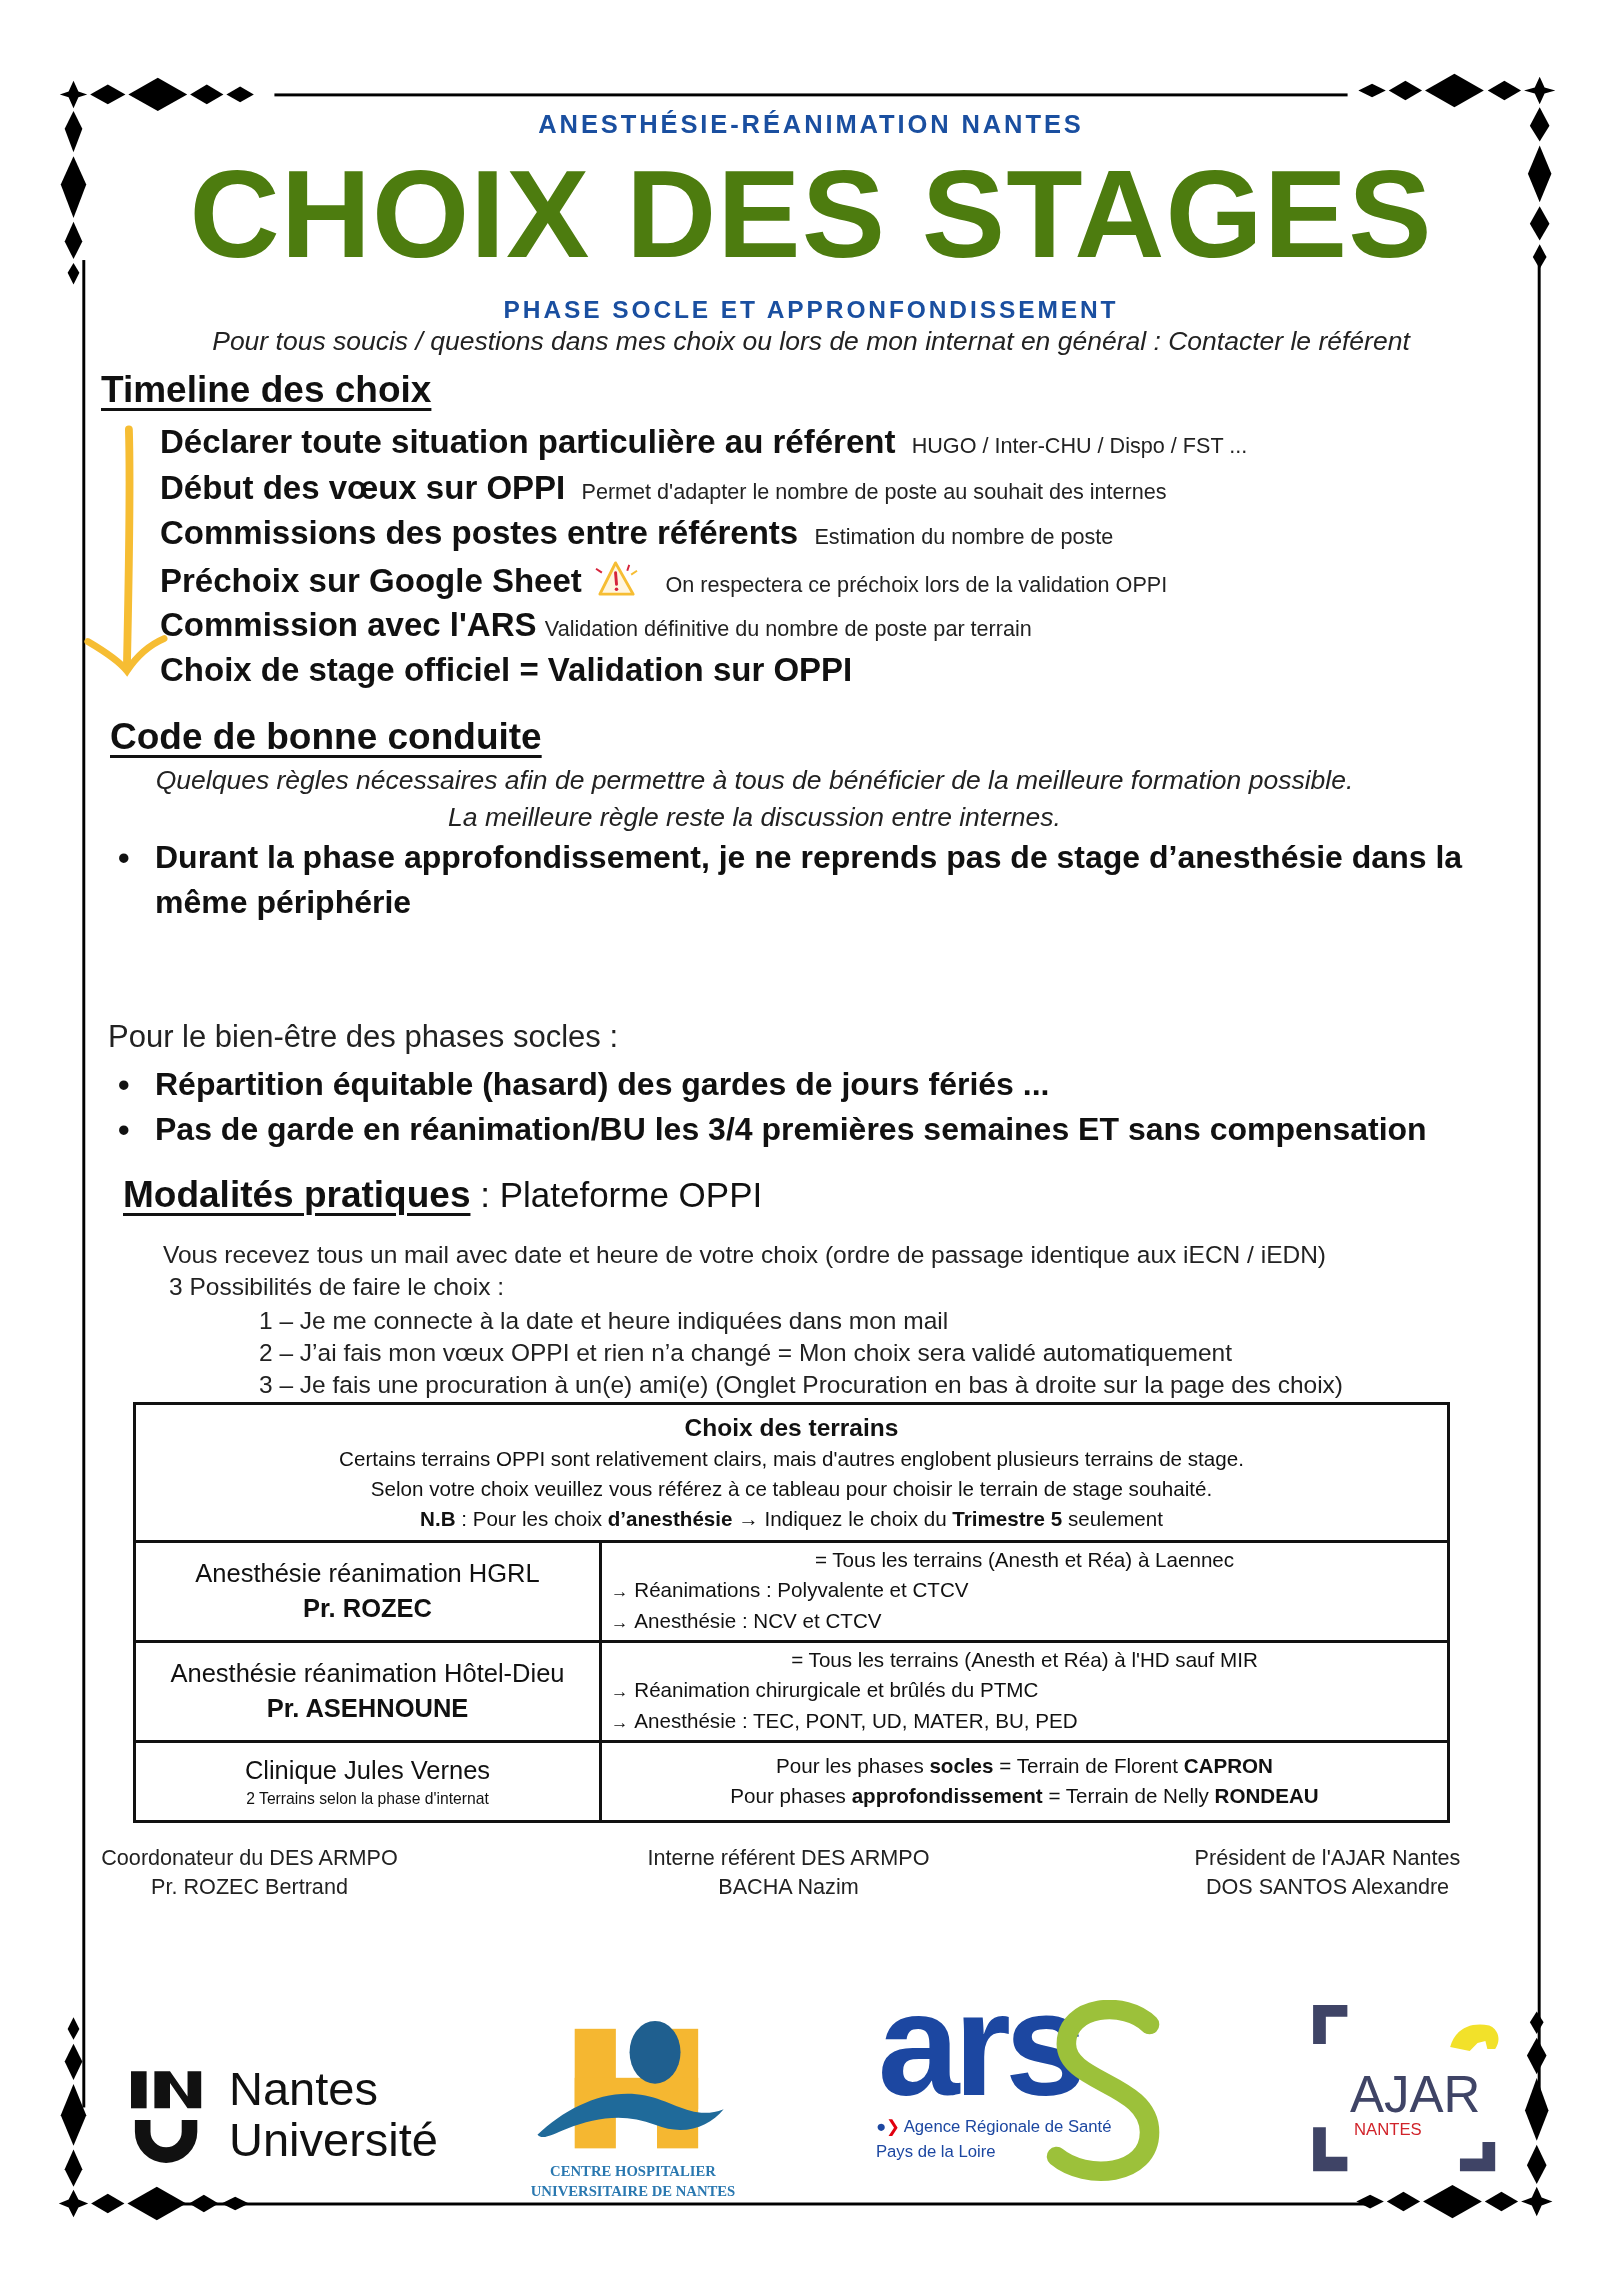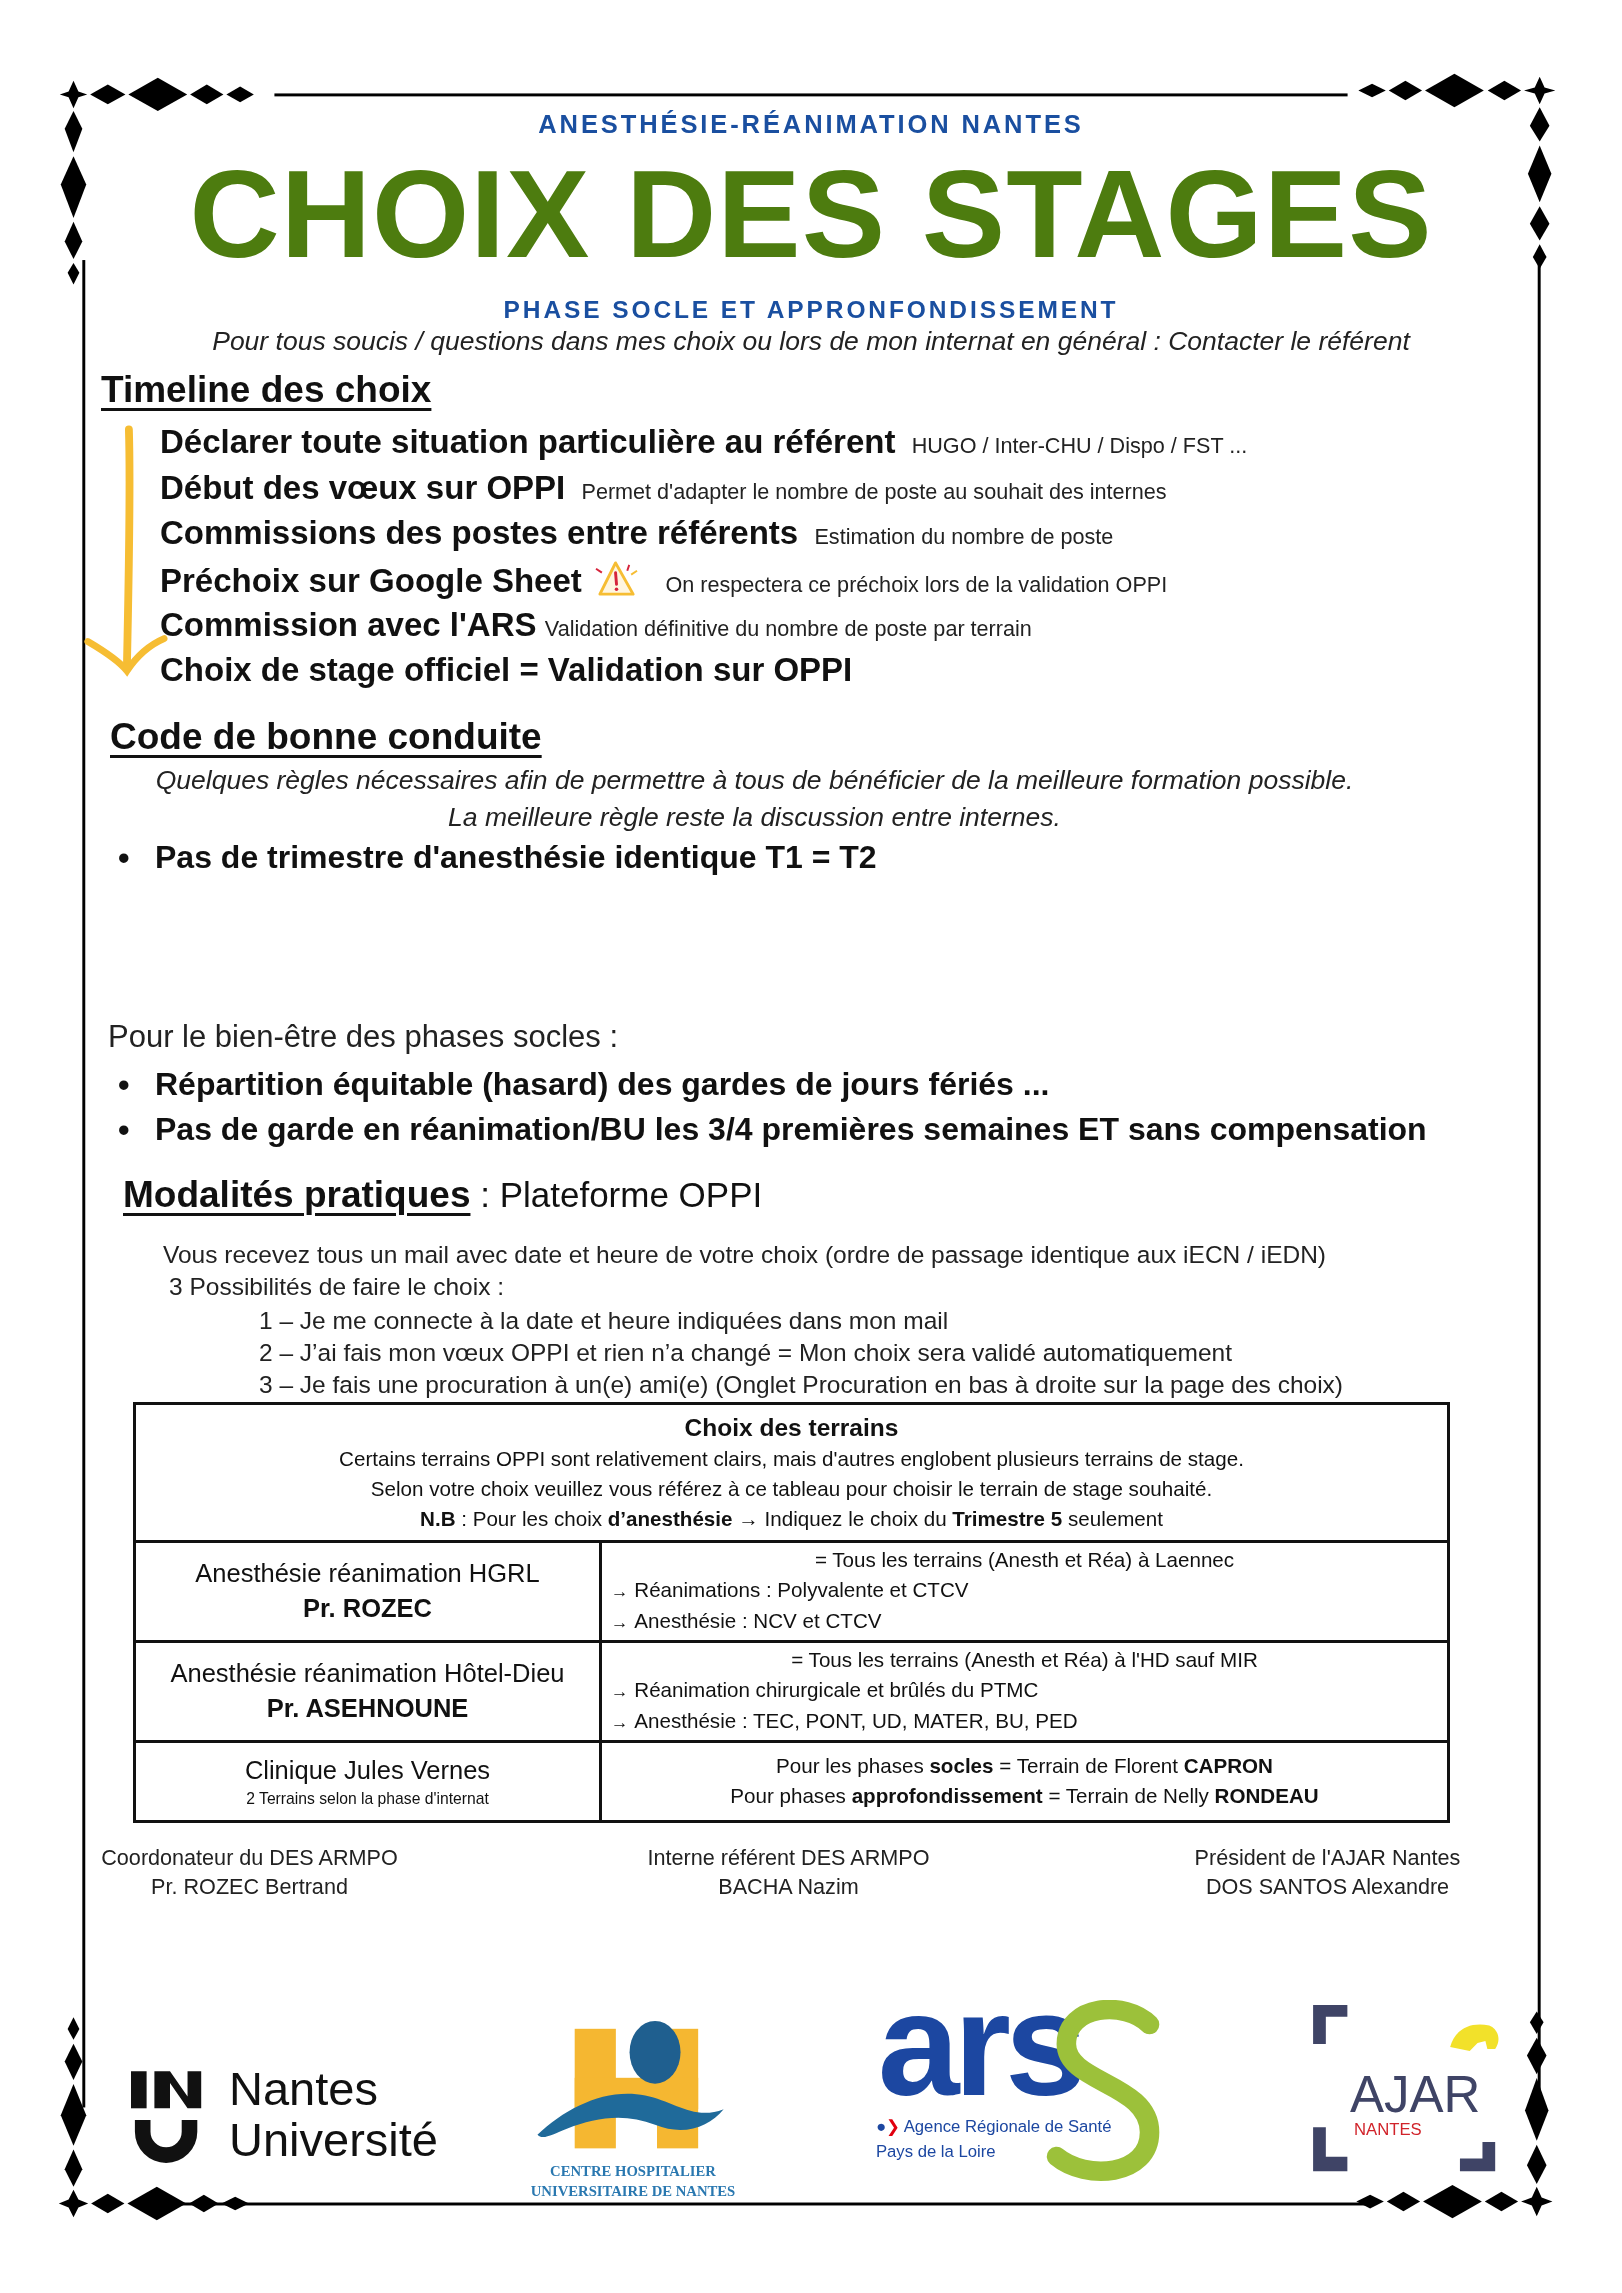--- a/index.html
+++ b/index.html
@@ -150,21 +150,21 @@
   <span class="tl-note" style="margin-left:3.9px;">Validation définitive du nombre de poste par terrain</span>
 </div>
 <div class="tl-row" style="top:651px;">
   <span class="tl-main">Choix de stage officiel = Validation sur OPPI</span>
 </div>
 
 <div class="abs h2" style="left:110px; top:716px;">Code de bonne conduite</div>
 <div class="abs intro" style="left:98px; width:1313px; top:765px;">Quelques règles nécessaires afin de permettre à tous de bénéficier de la meilleure formation possible.</div>
 <div class="abs intro" style="left:98px; width:1313px; top:802px;">La meilleure règle reste la discussion entre internes.</div>
 <ul class="bul" style="left:116px; top:835px; width:1411px;">
-  <li>Pas de trimestre d'anesthésie identique T1 = T2</li>
+  <li>Durant la phase approfondissement, je ne reprends pas de stage d’anesthésie dans la même périphérie</li>
 </ul>
 
 <div class="abs plain" style="left:108px; top:1019px;">Pour le bien-être des phases socles :</div>
 <ul class="bul" style="left:116px; top:1062px; width:1411px;">
   <li>Répartition équitable (hasard) des gardes de jours fériés ...</li>
   <li>Pas de garde en réanimation/BU les 3/4 premières semaines ET sans compensation</li>
 </ul>
 
 <div class="abs mod-title" style="left:123px; top:1174px;">
   <span class="h2">Modalités pratiques</span><span class="sep"> : </span><span>Plateforme OPPI</span>

